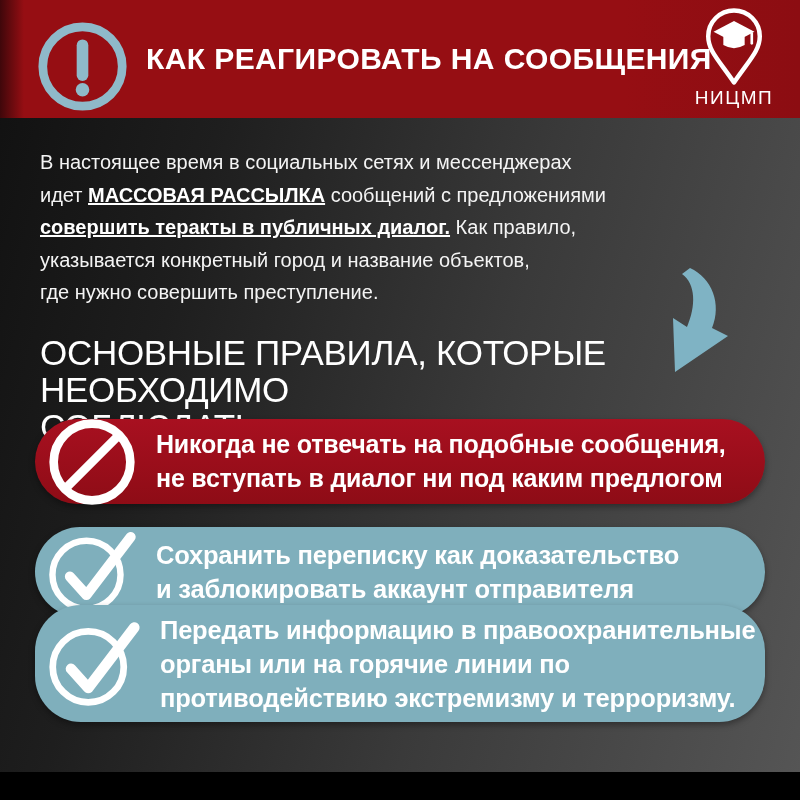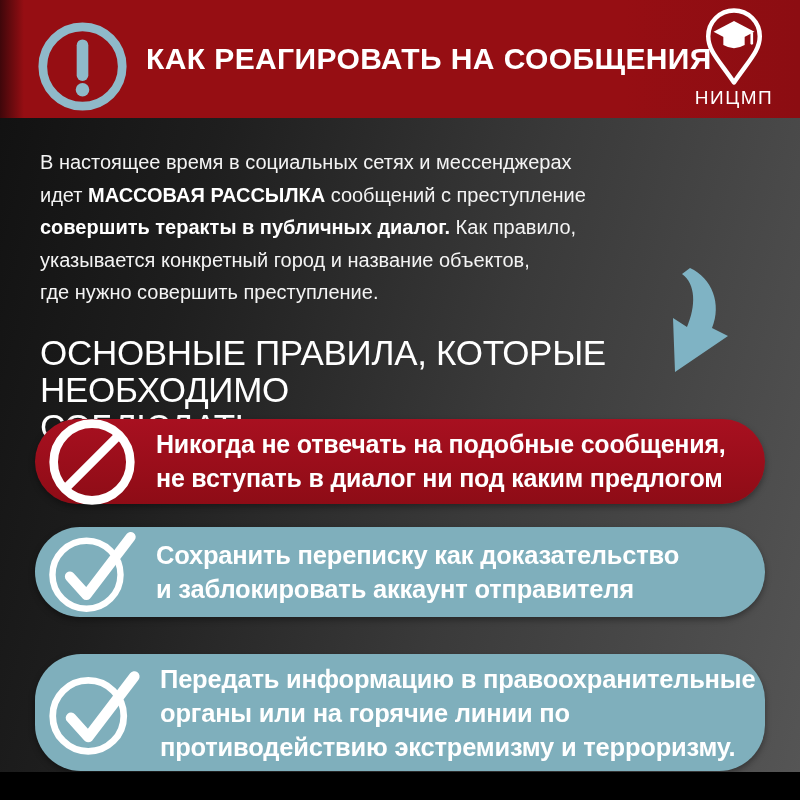--- a/index.html
+++ b/index.html
@@ -19,36 +19,36 @@
     color:#ffffff;font-size:30px;font-weight:bold;letter-spacing:.4px;white-space:nowrap;
   }
   .logo{position:absolute;right:8px;top:6px;width:116px;text-align:center;}
   .logo-pin{width:78px;height:80px;display:block;margin:0 auto;}
   .logo-text{color:#ffffff;font-size:19px;font-weight:normal;letter-spacing:1.5px;margin-top:1px;}
   
   .intro{
     position:absolute;left:40px;top:146px;width:700px;
     color:#f4f4f4;font-size:20px;line-height:32.5px;white-space:pre-line;
   }
-  .intro b{font-weight:bold;color:#ffffff;}
+  .intro b{font-weight:bold;color:#ffffff;text-decoration:underline;}
   
   .section-heading{
     position:absolute;left:40px;top:334px;width:640px;
     color:#ffffff;font-size:35px;font-weight:normal;line-height:37px;
     letter-spacing:-.3px;white-space:pre-line;
   }
   .arrow{position:absolute;left:652px;top:266px;width:100px;height:112px;}
   
   .pill{
     position:absolute;left:35px;width:730px;display:flex;align-items:center;
     border-radius:46px;color:#ffffff;box-shadow:0 3px 6px rgba(0,0,0,.35);
   }
   .pill-red{top:419px;height:85px;background:linear-gradient(180deg,#a81020 0%,#8e0c16 100%);}
   .pill-teal-1{top:527px;height:90px;background:#7fafbc;}
-  .pill-teal-2{top:654px;height:117px;background:#7fafbc;}
+  .pill-teal-2{top:605px;height:117px;background:#7fafbc;}
   .pill-icon{flex:0 0 auto;width:92px;height:92px;margin-left:11px;}
   .pill-teal-2 .pill-icon{width:96px;height:96px;}
   .pill-text{
     margin-left:18px;font-size:25px;font-weight:bold;line-height:33.5px;
     white-space:pre-line;letter-spacing:-.2px;
   }
   .pill-teal-1 .pill-text,.pill-teal-2 .pill-text{font-size:25.5px;line-height:34px;}
   
   .footer-link{
     position:absolute;left:8px;top:773px;color:#c9c9c9;font-size:17.5px;letter-spacing:.3px;
@@ -71,21 +71,21 @@
         <path d="M40 86 C 22 60, 11 50, 11 34 A 29 29 0 1 1 69 34 C 69 50, 58 60, 40 86 Z" fill="none" stroke="#ffffff" stroke-width="5" stroke-linejoin="round"></path>
         <path d="M40 17 L63 29 L40 41 L17 29 Z" fill="#ffffff"></path>
         <path d="M28 34 L28 44 Q40 51 52 44 L52 34 L40 40 Z" fill="#ffffff"></path>
         <line x1="60" y1="31" x2="60" y2="42" stroke="#ffffff" stroke-width="3" stroke-linecap="round"></line>
       </svg>
       <div class="logo-text">НИЦМП</div>
     </div>
   </div>
 
   <div class="intro"><span>В настоящее время в социальных сетях и мессенджерах
-идет </span><b>МАССОВАЯ РАССЫЛКА</b><span> сообщений с преступление
+идет </span><b>МАССОВАЯ РАССЫЛКА</b><span> сообщений с предложениями
 </span><b>совершить теракты в публичных диалог.</b><span> Как правило,
 указывается конкретный город и название объектов,
 где нужно совершить преступление.</span></div>
 
   <div class="section-heading">ОСНОВНЫЕ ПРАВИЛА, КОТОРЫЕ НЕОБХОДИМО
 СОБЛЮДАТЬ</div>
 
   <svg class="arrow" viewBox="0 0 100 112">
     <path d="M38 2 C 60 12, 70 38, 60 62 L 76 70 L 23 106 L 21 52 L 35 61 C 44 40, 44 18, 30 8 Z" fill="#7fb3c4"></path>
   </svg>

